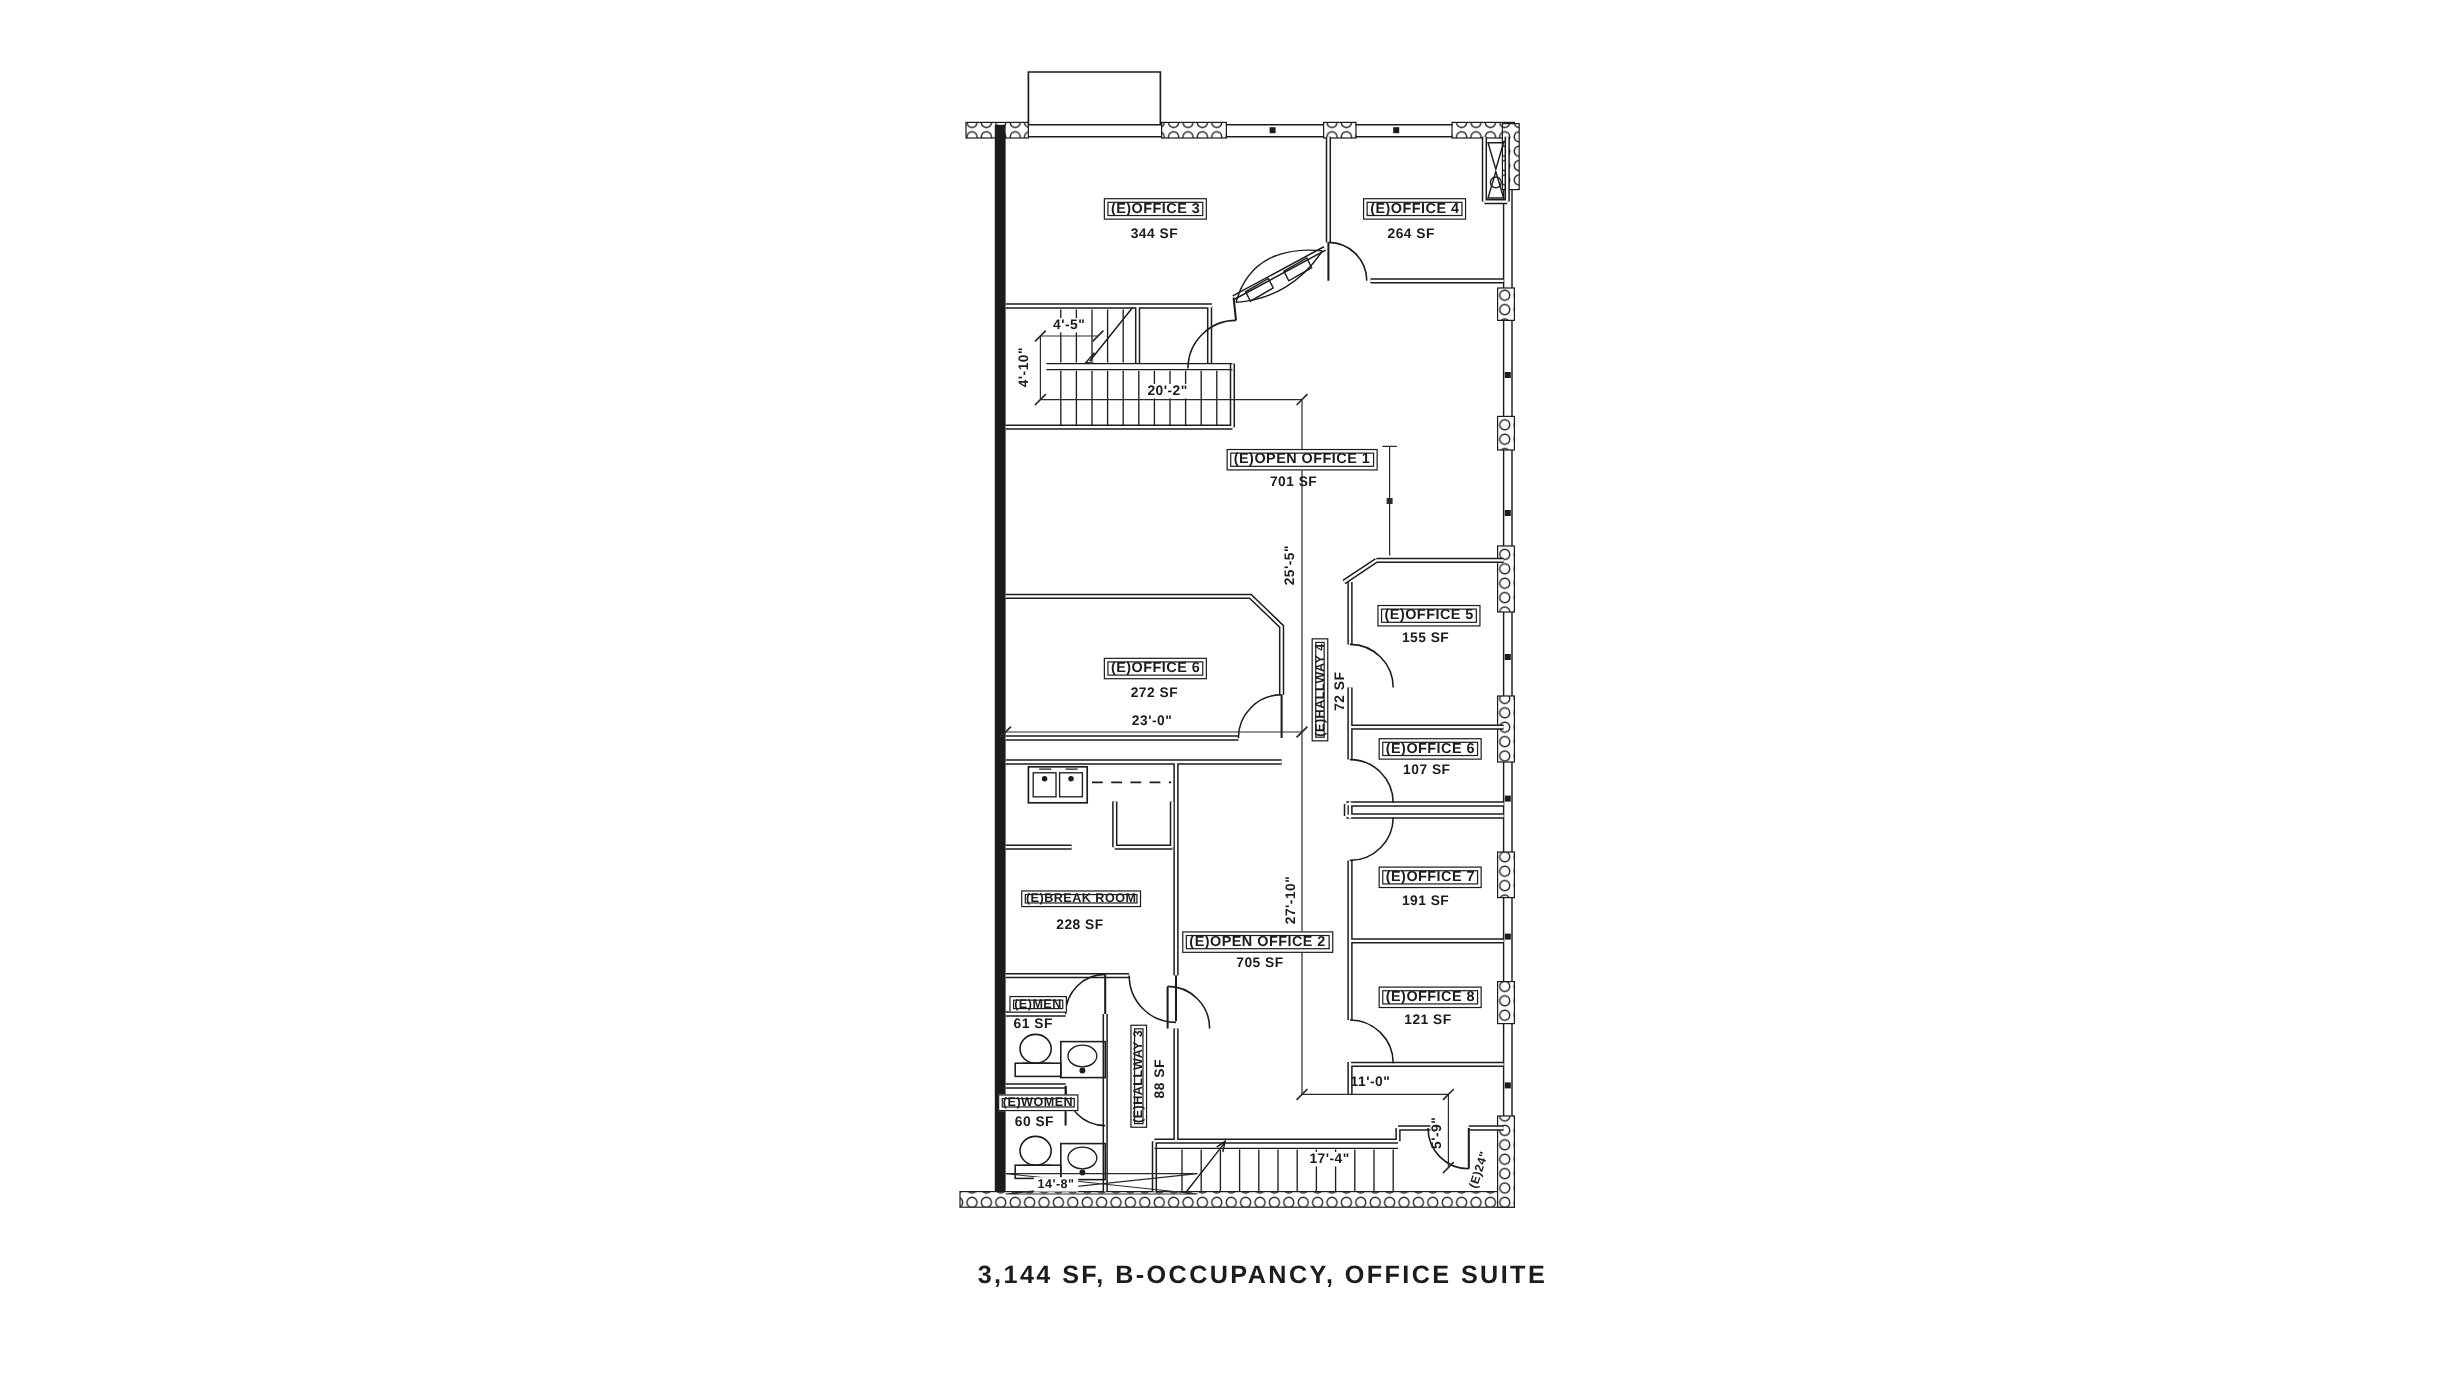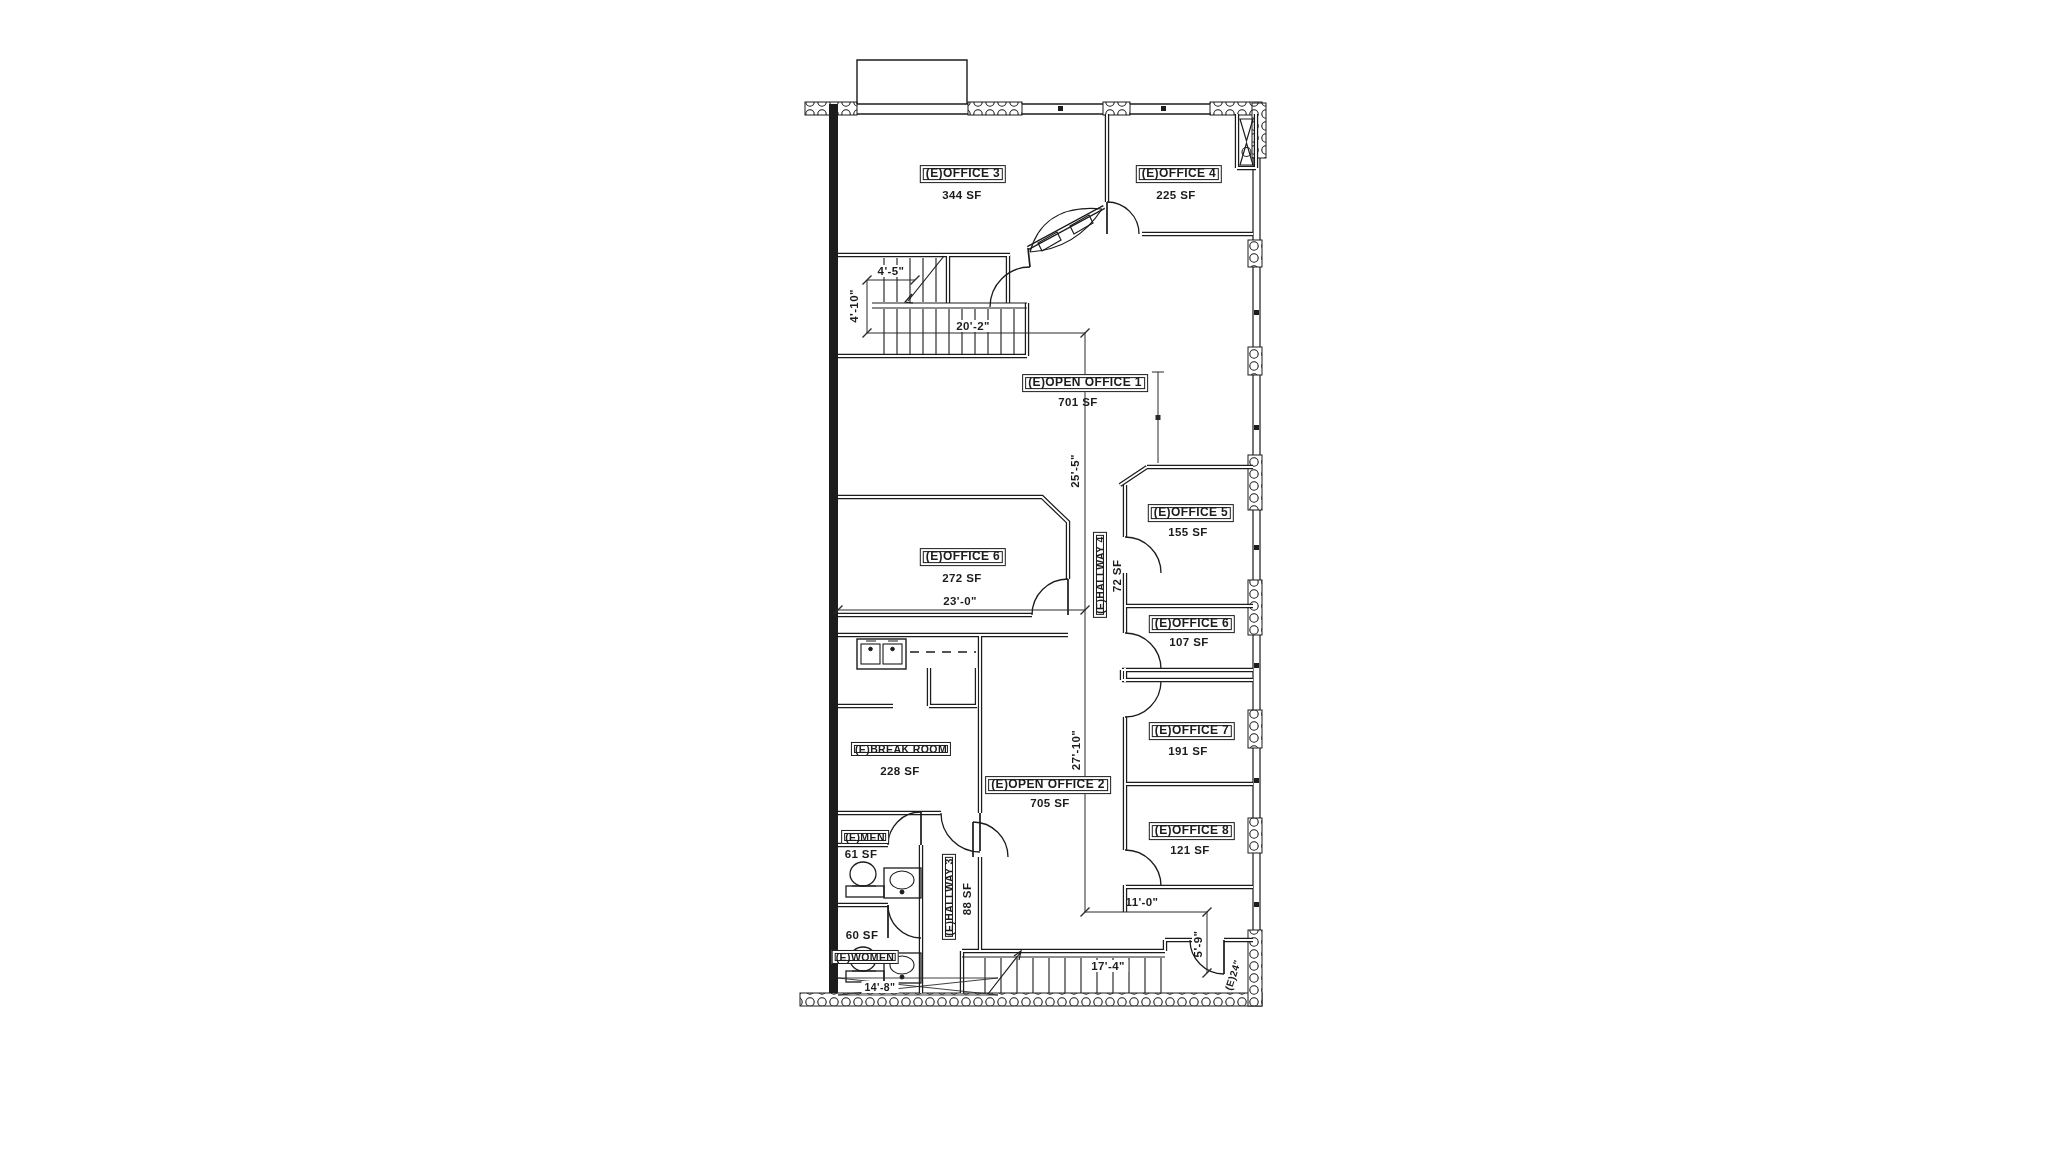--- a/index.html
+++ b/index.html
@@ -215,25 +215,25 @@
   <div class="lbl" style="left:1085px;top:383px">(E)OPEN OFFICE 1</div>
   <div class="lbl" style="left:963px;top:557px">(E)OFFICE 6</div>
   <div class="lbl sm vert" style="left:1100px;top:575px">(E)HALLWAY 4</div>
   <div class="lbl" style="left:1191px;top:513px">(E)OFFICE 5</div>
   <div class="lbl" style="left:1192px;top:624px">(E)OFFICE 6</div>
   <div class="lbl" style="left:1192px;top:731px">(E)OFFICE 7</div>
   <div class="lbl" style="left:1192px;top:831px">(E)OFFICE 8</div>
   <div class="lbl sm" style="left:901px;top:749px">(E)BREAK ROOM</div>
   <div class="lbl" style="left:1048px;top:785px">(E)OPEN OFFICE 2</div>
   <div class="lbl sm" style="left:865px;top:837px">(E)MEN</div>
-  <div class="lbl sm" style="left:865px;top:957px">(E)WOMEN</div>
+  <div class="lbl sm" style="left:865px;top:919px">(E)WOMEN</div>
   <div class="lbl sm vert" style="left:949px;top:897px">(E)HALLWAY 3</div>
 
   <div class="txt" style="left:962px;top:195px">344 SF</div>
-  <div class="txt" style="left:1176px;top:195px">225 SF</div>
+  <div class="txt" style="left:1176px;top:195px">264 SF</div>
   <div class="txt" style="left:1078px;top:402px">701 SF</div>
   <div class="txt" style="left:962px;top:578px">272 SF</div>
   <div class="txt vert" style="left:1117px;top:576px">72 SF</div>
   <div class="txt" style="left:1188px;top:532px">155 SF</div>
   <div class="txt" style="left:1189px;top:642px">107 SF</div>
   <div class="txt" style="left:1188px;top:751px">191 SF</div>
   <div class="txt" style="left:1190px;top:850px">121 SF</div>
   <div class="txt" style="left:900px;top:771px">228 SF</div>
   <div class="txt" style="left:1050px;top:803px">705 SF</div>
   <div class="txt" style="left:861px;top:854px">61 SF</div>
@@ -245,15 +245,16 @@
   <div class="txt chip" style="left:973px;top:326px">20'-2"</div>
   <div class="txt vert" style="left:1075px;top:471px">25'-5"</div>
   <div class="txt" style="left:960px;top:601px">23'-0"</div>
   <div class="txt vert" style="left:1076px;top:750px">27'-10"</div>
   <div class="txt" style="left:1142px;top:902px">11'-0"</div>
   <div class="txt vert" style="left:1198px;top:944px">5'-9"</div>
   <div class="txt chip" style="left:1108px;top:966px">17'-4"</div>
   <div class="txt chip" style="left:880px;top:987px;font-size:10.5px">14'-8"</div>
   <div class="txt tilt" style="left:1233px;top:975px">(E)24"</div>
 
+  <div class="title" style="left:1052px;top:1063px">3,144 SF, B-OCCUPANCY, OFFICE SUITE</div>
 </div>
 
 </div>
 
 </body></html>

